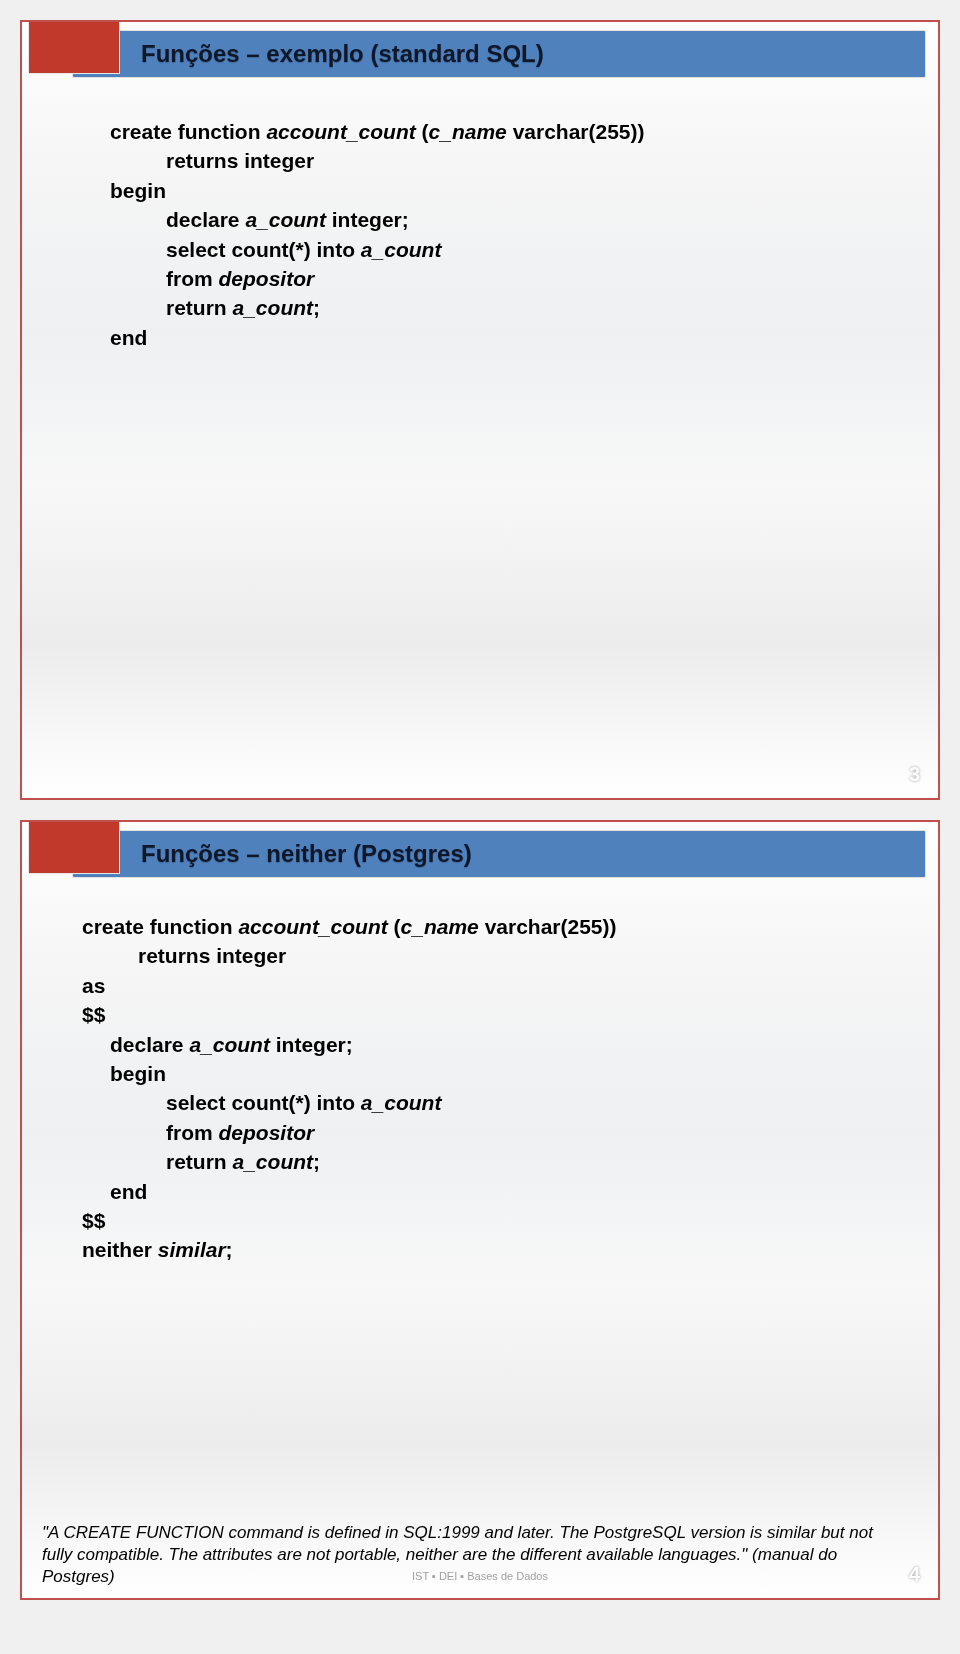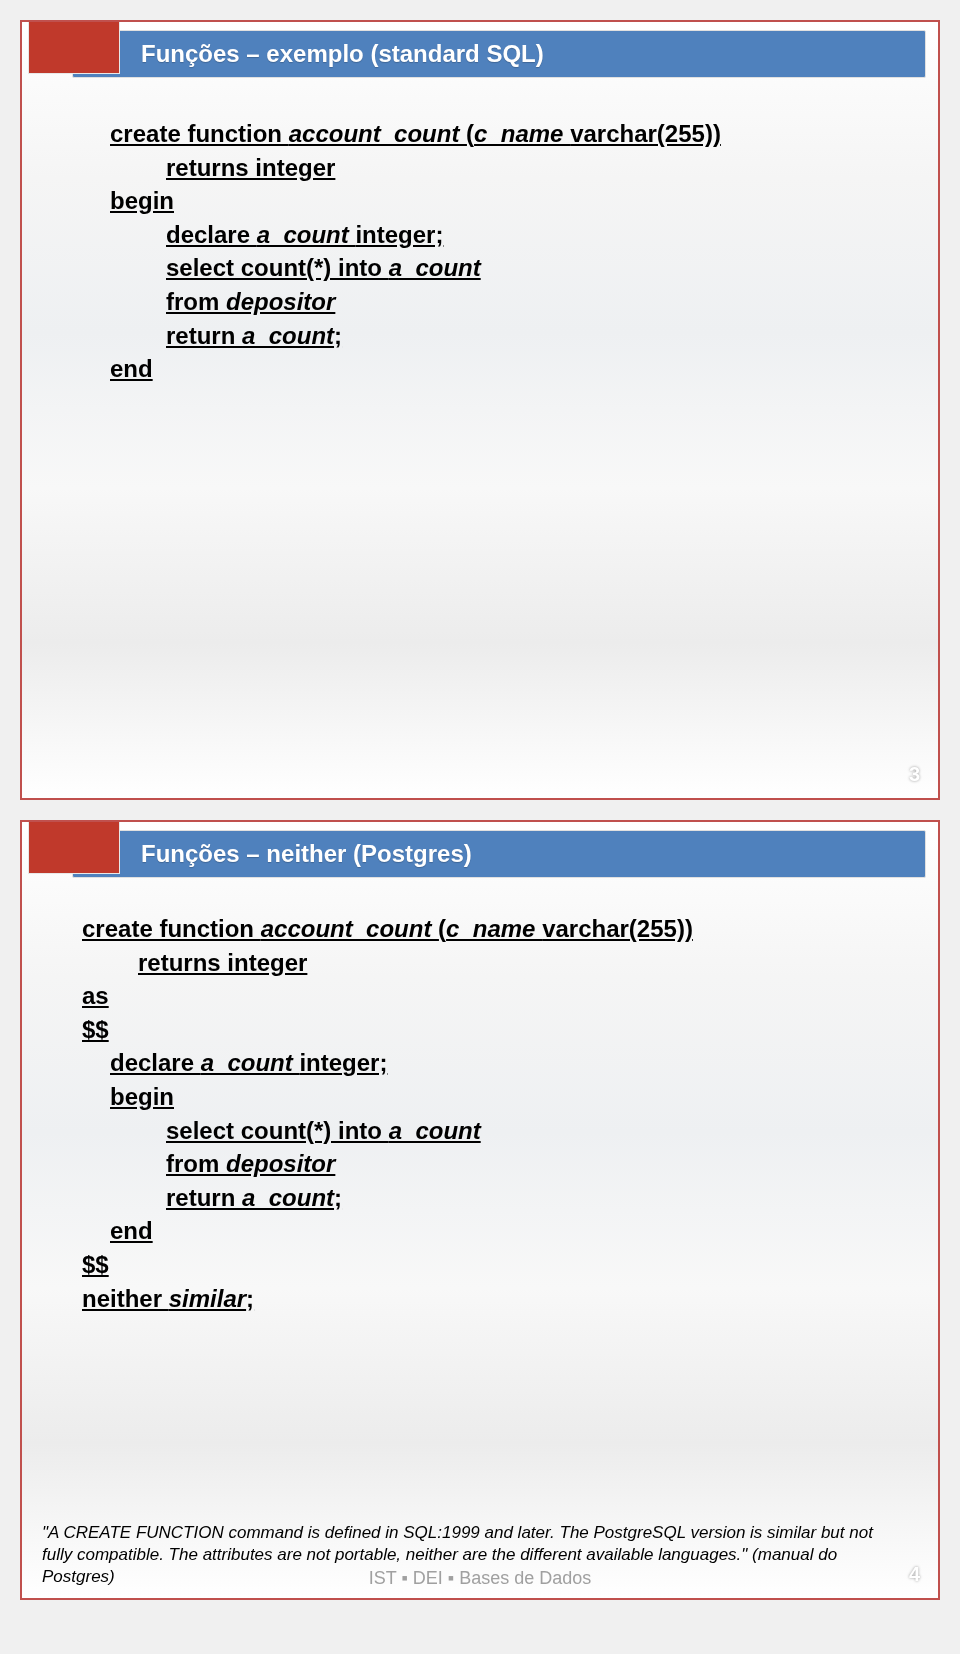--- a/index.html
+++ b/index.html
@@ -31,21 +31,21 @@
   }
   .title-bar {
     position: absolute;
     top: 8px;
     left: 50px;
     right: 12px;
     height: 48px;
     background: #4f81bd;
     border: 1px solid #e0e0e0;
     border-radius: 2px;
-    color: #ffffff;
+    color: #0f172a;
     font-size: 24px;
     font-weight: bold;
     display: flex;
     align-items: center;
     padding-left: 68px;
     box-sizing: border-box;
     z-index: 1;
     text-shadow: 0 1px 1px rgba(0,0,0,0.2);
   }
   .content {
@@ -64,44 +64,43 @@
   .bullet-marker {
     width: 12px;
     height: 12px;
     background: #000;
     margin-top: 9px;
     margin-right: 14px;
     flex-shrink: 0;
   }
   .code-block {
     margin-left: 28px;
-    font-size: 24px;
+    font-size: 21px;
     line-height: 1.4;
-    text-decoration: underline;
   }
   .code-block .kw { font-weight: bold; }
   .code-block .id { font-style: italic; font-weight: bold; }
   .code-block .col { font-style: italic; font-weight: bold; }
   .ind1 { padding-left: 56px; }
   .page-num {
     position: absolute;
     bottom: 12px;
     right: 18px;
     color: #ffffff;
     font-size: 20px;
     font-weight: bold;
     text-shadow: 0 0 3px rgba(0,0,0,0.4);
   }
   .footer {
     position: absolute;
-    bottom: 9px;
+    bottom: 16px;
     left: 0;
     right: 0;
     color: #a0a0a0;
-    font-size: 18px;
+    font-size: 11px;
     text-align: center;
     z-index: 0;
   }
   .footnote {
     position: absolute;
     bottom: 10px;
     left: 20px;
     right: 55px;
     font-size: 17px;
     font-style: italic;

